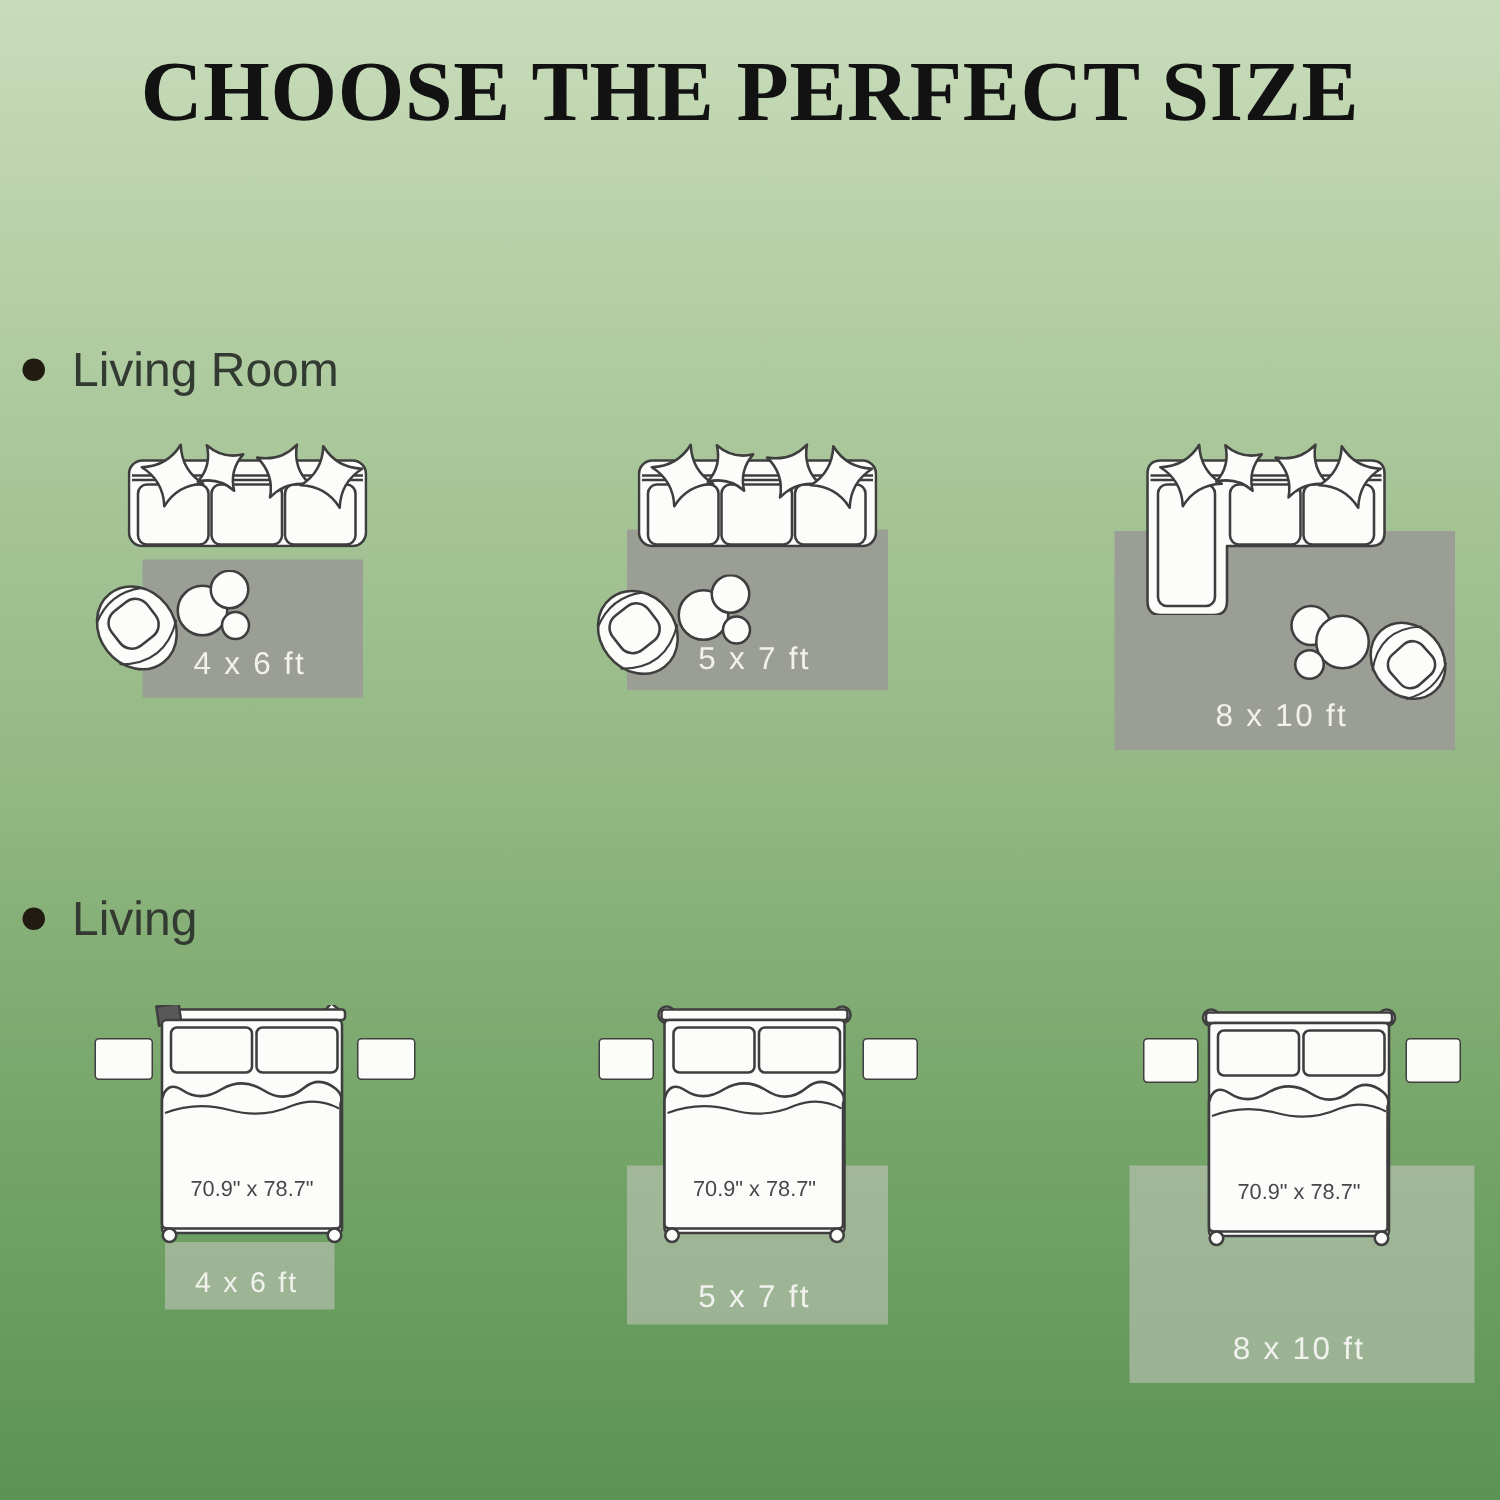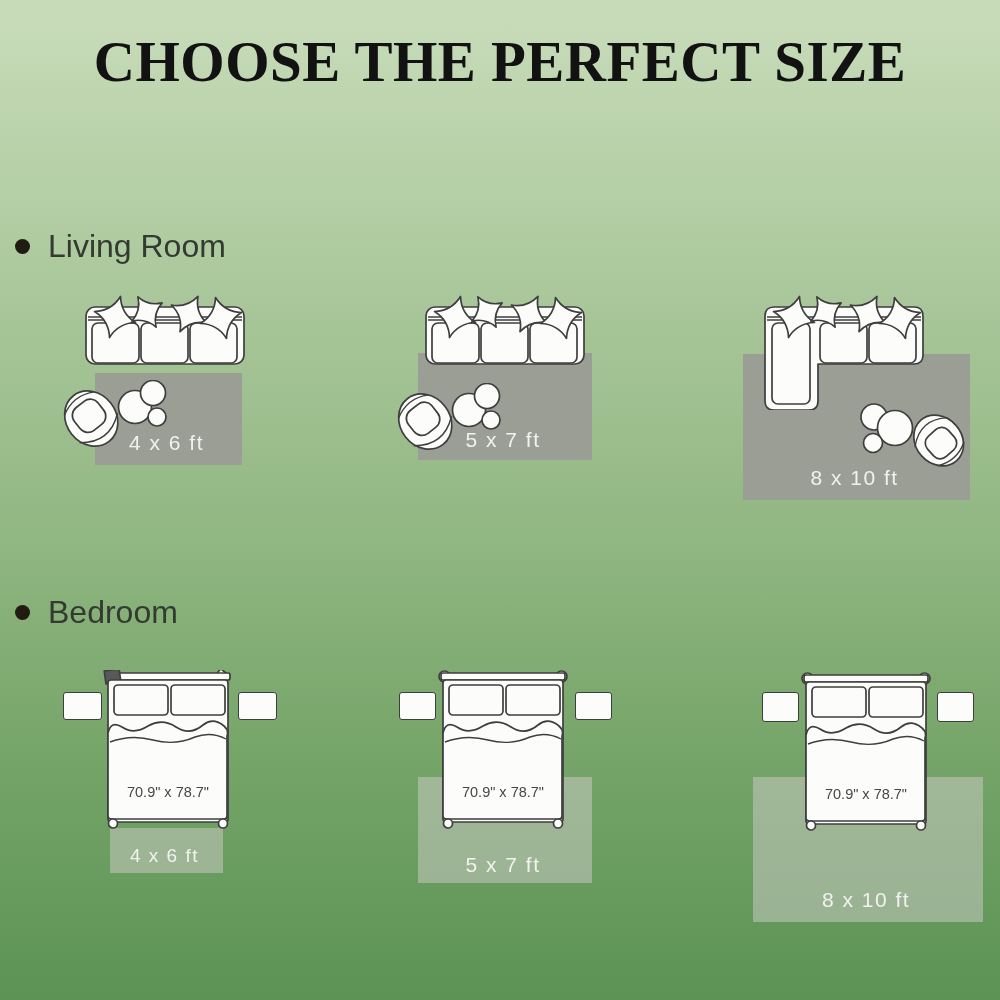--- a/index.html
+++ b/index.html
@@ -152,21 +152,21 @@
         <ellipse cx="0" cy="2" rx="23" ry="27"></ellipse>
         <path class="line" d="M-22,13 Q0,31 22,13"></path>
         <rect x="-14" y="-15" width="28" height="27" rx="9"></rect>
         <path class="line" d="M-18,-16 Q0,-26 18,-16"></path>
       </g>
     </g>
   </svg>
 
   <div class="section-label" id="bedroom-label">
     <span class="bullet"></span>
-    <span>Bedroom</span>
+    <span>Living</span>
   </div>
 
   <div class="rug bedroom" style="left:110px;top:828px;width:113px;height:45px;">
     <div class="rug-label" style="bottom:6px;font-size:19px;">4 x 6 ft</div>
   </div>
   <div class="nightstand" style="left:63px;top:692px;width:37px;height:26px;"></div>
   <div class="nightstand" style="left:238px;top:692px;width:37px;height:26px;"></div>
   <svg class="bed-svg" style="left:103px;top:670px;" width="130" height="160" viewBox="0 0 130 160">
     <g class="ink">
       <rect x="113" y="1" width="11" height="11" transform="rotate(40 118.5 6.5)"></rect>

